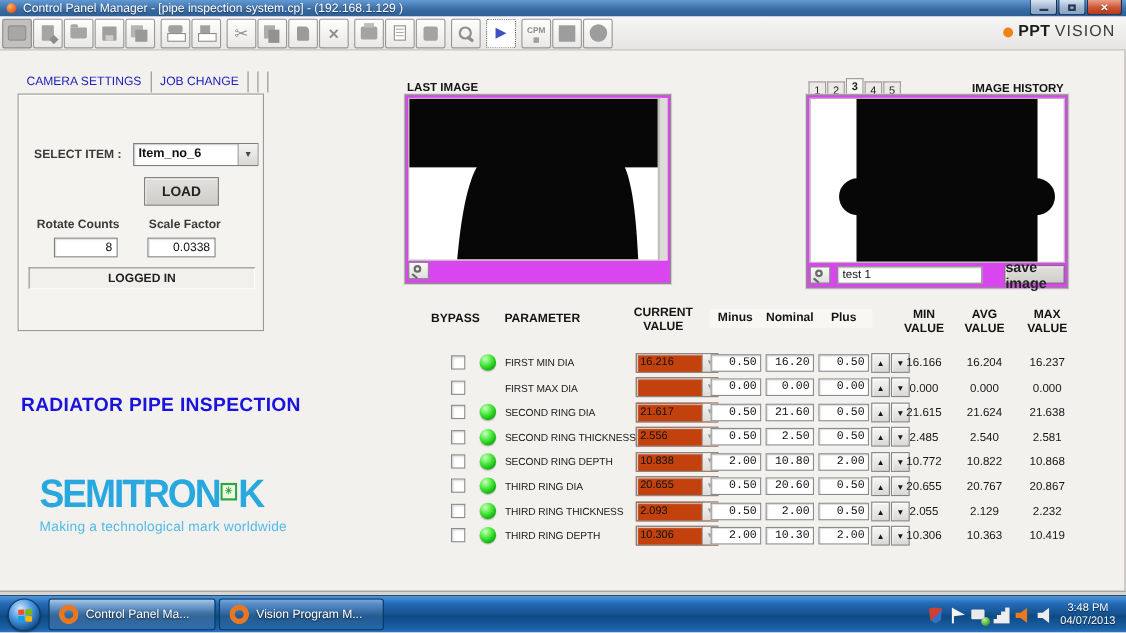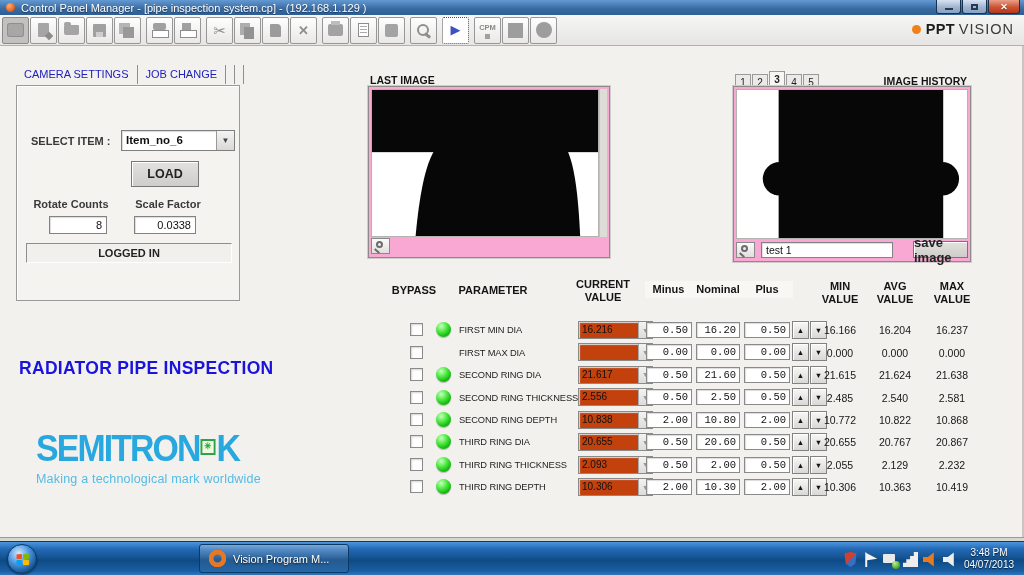--- a/index.html
+++ b/index.html
@@ -93,21 +93,21 @@
 
   .headline{position:absolute;left:19px;top:312px;font-size:17.5px;font-weight:bold;color:#1a13dd;letter-spacing:.3px}
   .logo{position:absolute;left:36px;top:382px;width:260px}
   .logo .big{font-size:36px;font-weight:900;color:#29a8df;letter-spacing:-2px;display:inline-block;transform:scaleX(.94);transform-origin:left}
   .logo .chip{display:inline-block;width:16px;height:16px;border:2px solid #2ea34c;background:#eefadd;margin:0 1px;vertical-align:6px;position:relative}
   .logo .chip::after{content:"✳";position:absolute;left:2px;top:0px;font-size:9px;color:#2ea34c}
   .logo .tag{font-size:12.5px;color:#54bbe6;margin-top:2px;letter-spacing:.2px}
 
   
   .plabel-top{position:absolute;font-size:10.5px;font-weight:bold;color:#141414}
-  .imgpanel{position:absolute;border:1px solid #8d8b88;background:#f9a8d4;box-shadow:0 0 0 1px #cfcdc9}
+  .imgpanel{position:absolute;border:1px solid #8d8b88;background:#d946ef;box-shadow:0 0 0 1px #cfcdc9}
   .imgarea{position:absolute;background:#fff;border:1px solid #b5b3af}
   .imgarea svg{display:block;width:100%;height:100%}
   .scrollstrip{position:absolute;background:#dedcd7;border-left:1px solid #c4c2be}
   .panelbar{position:absolute;display:flex;align-items:center}
   .magbtn{width:19px;height:16px;border:1px solid #8a8a8a;background:linear-gradient(#fafafa,#e0dfdc);position:relative;flex:0 0 auto}
   .magbtn .mg{position:absolute;left:4px;top:2px;width:7px;height:7px;border:2px solid #6b6b6b;border-radius:50%}
   .magbtn .mg::after{content:"";position:absolute;left:-4px;top:7px;width:6px;height:2px;background:#6b6b6b;transform:rotate(40deg)}
   .histname{height:16px;border:1px solid #828282;background:#fff;box-shadow:inset 1px 1px 1px #ddd;
     font-family:"Liberation Sans",sans-serif;font-size:10.5px;padding-left:4px;color:#111;margin-left:6px}
   .savebtn{height:17px;font-size:13px;margin-left:20px;position:static}
@@ -498,20 +498,24 @@
 
   <div class="taskbar">
     <div class="orb">
       <span class="orbflag">
         <span class="of1"></span>
           <span class="of2"></span>
           <span class="of3"></span>
           <span class="of4"></span>
       </span>
     </div>
+    <div class="task active">
+      <span class="task-ico"></span>
+      <span>Control Panel Ma...</span>
+    </div>
     <div class="task norm">
       <span class="task-ico"></span>
       <span>Vision Program M...</span>
     </div>
     <div class="tray">
         <span class="tri tri-shield"></span>
         <span class="tri tri-flag"></span>
         <span class="tri tri-net"></span>
         <span class="tri tri-signal"></span>
         <span class="tri tri-spk-o"></span>

